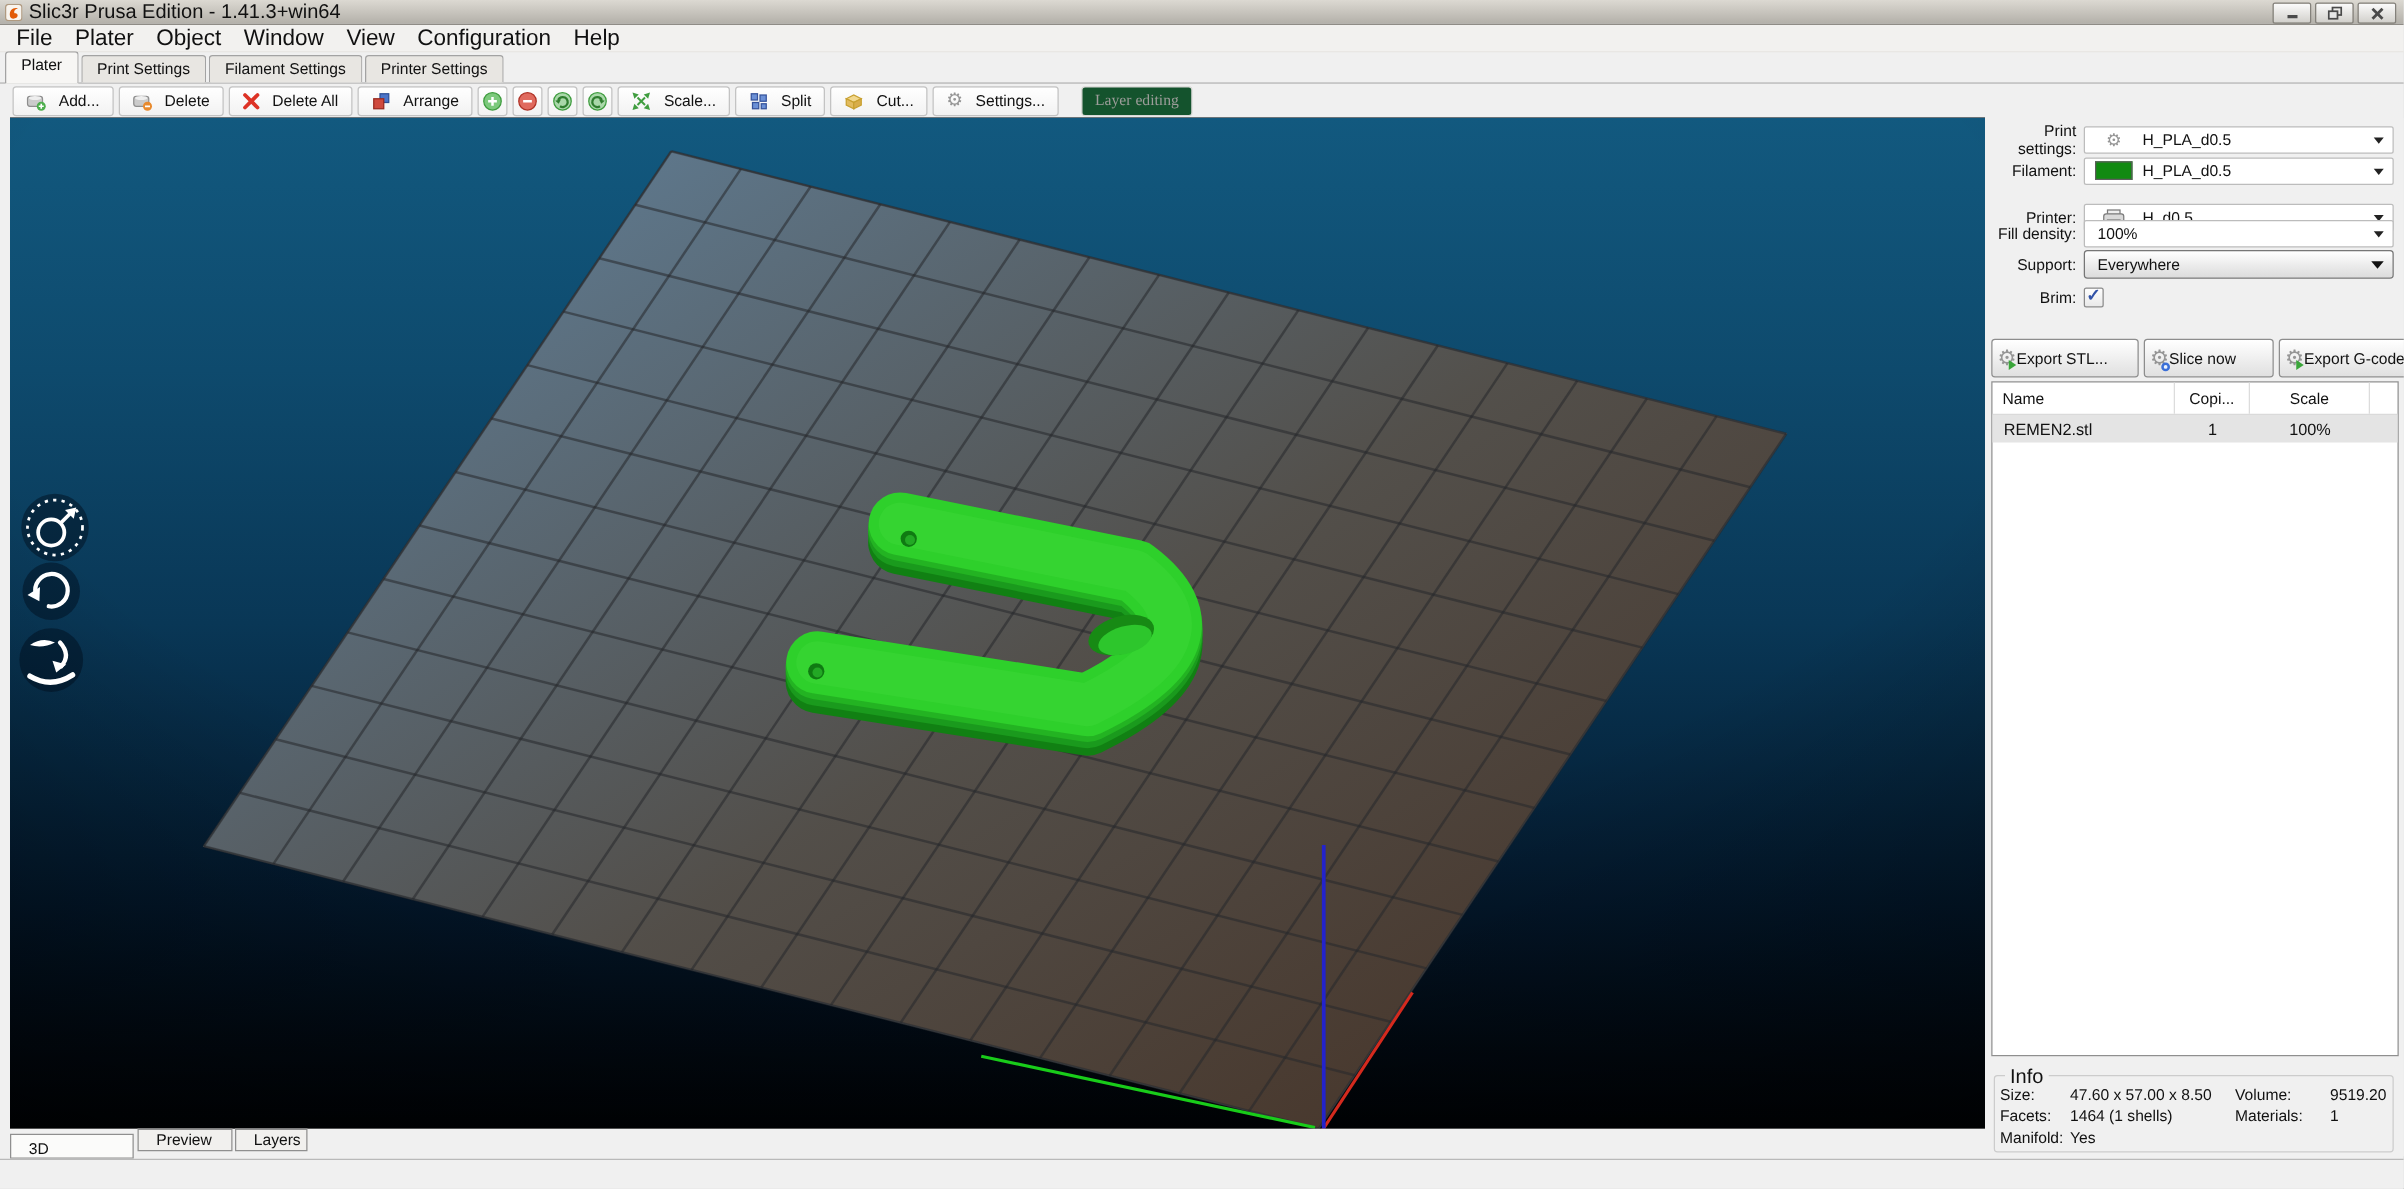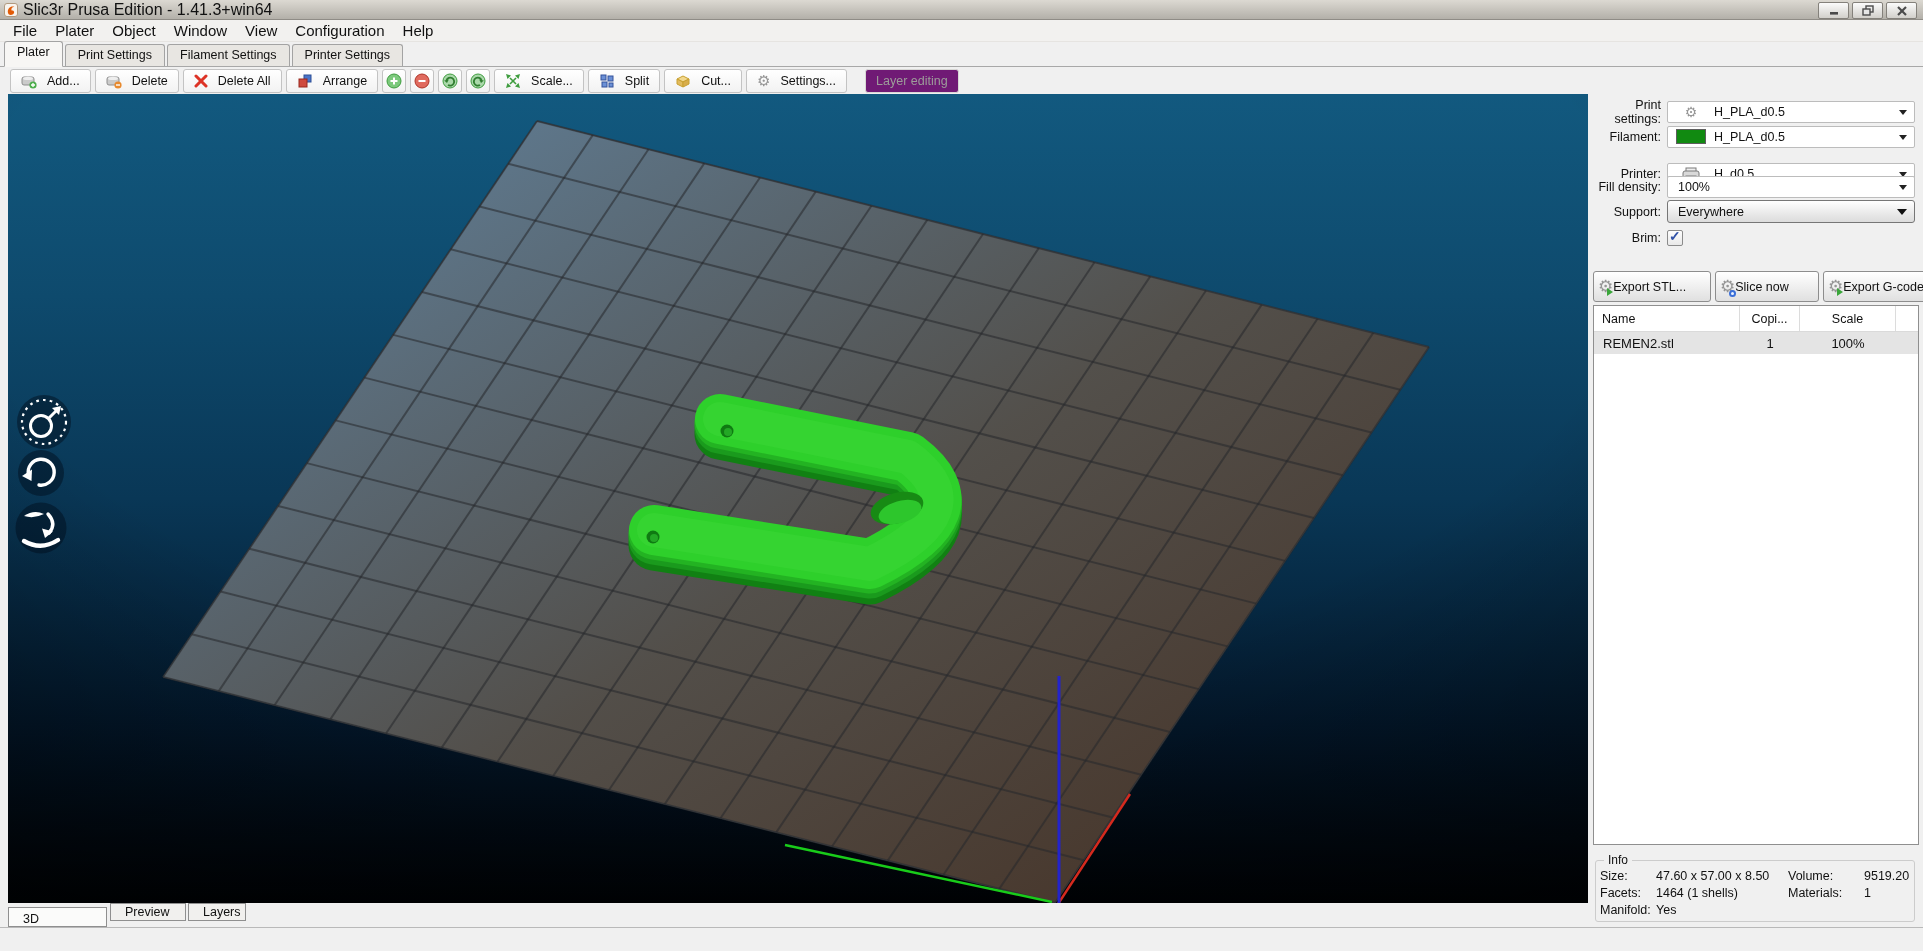--- a/index.html
+++ b/index.html
@@ -11,36 +11,36 @@
             background:linear-gradient(#dcd9d2,#b3b0a9);display:flex;align-items:center;
             border-bottom:1px solid #8f8c86;box-sizing:border-box;padding-left:4px;}
   .titlebar .app-title{font-size:16px;color:#111;margin-left:5px;}
   .winbtns{position:absolute;right:6px;top:2px;display:flex;gap:3px;}
   .winbtn{width:29px;height:15px;border:1px solid #84817b;border-radius:2px;
           background:linear-gradient(#fbfbfb,#d2d0cb);display:flex;align-items:center;justify-content:center;}
 
   
   .menubar{position:absolute;left:0;top:20px;width:100%;height:22px;background:#f2f1ef;
            display:flex;align-items:center;padding-left:4px;border-bottom:1px solid #e6e4e1;box-sizing:border-box;}
-  .menu-item{font-size:15px;color:#111;padding:2px 9px;cursor:default;}
+  .menu-item{font-size:18px;color:#111;padding:2px 9px;cursor:default;}
 
   
   .tabbar{position:absolute;left:0;top:42px;width:100%;height:25px;background:#f0f0f0;
           border-bottom:1px solid #a8a8a8;box-sizing:border-box;display:flex;align-items:flex-end;padding-left:4px;}
   .tab{font-size:12.5px;color:#111;border:1px solid #a3a3a3;border-bottom:none;
        background:#e8e6e2;padding:3px 12px 3px 12px;margin-right:2px;border-radius:3px 3px 0 0;height:15px;}
   .tab.active{background:#f7f6f4;height:18px;margin-bottom:-1px;border-bottom:1px solid #f7f6f4;z-index:2;}
 
   
   .toolbar{position:absolute;left:0;top:67px;width:100%;height:27px;background:#f0f0f0;
            display:flex;align-items:center;gap:4px;padding-left:10px;box-sizing:border-box;}
   .tbtn{height:22px;border:1px solid #c3c3c3;border-radius:3px;background:linear-gradient(#ffffff,#f2f2f2);
         display:flex;align-items:center;gap:10px;padding:0 10px;font-size:12.5px;color:#111;}
   .tbtn.small{width:22px;padding:0;justify-content:center;}
-  .tbtn.disabled{color:#9d9d9a;border-color:#d8d8d5;background:#701a75;}
+  .tbtn.disabled{color:#9d9d9a;border-color:#d8d8d5;background:#14532d;font-family:Liberation Serif, serif;}
   .gear{font-size:15px;color:#969696;line-height:1;}
 
   
   .viewport{position:absolute;left:8px;top:94px;width:1580px;height:809px;background:#000;overflow:hidden;}
   .nav-icon{position:absolute;}
 
   
   .viewtabs{position:absolute;left:8px;top:903px;width:1580px;height:24px;background:#f0f0f0;}
   .vtab{position:absolute;font-size:12.5px;color:#111;border:1px solid #8f8f8f;background:#f1f0ee;
         display:flex;align-items:center;padding:0 14px;box-sizing:border-box;}
@@ -84,21 +84,21 @@
   .th.c2{width:60px;justify-content:center;}
   .th.c3{width:96px;justify-content:center;}
   .th.c4{flex:1;border-right:none;}
   .trow{display:flex;height:22px;align-items:center;background:#e4e4e4;font-size:13px;color:#111;}
   .td.c1{width:146px;padding-left:9px;box-sizing:border-box;}
   .td.c2{width:60px;text-align:center;}
   .td.c3{width:96px;text-align:center;}
 
   .infobox{position:absolute;left:2px;top:766px;width:320px;height:62px;border:1px solid #cccccc;
            border-radius:3px;box-sizing:border-box;padding:8px 4px 2px 4px;}
-  .infobox .ititle{position:absolute;top:-8px;left:8px;background:#f0f0f0;padding:0 4px;font-size:12px;color:#111;}
+  .infobox .ititle{position:absolute;top:-8px;left:8px;background:#f0f0f0;padding:0 4px;font-size:16px;color:#111;}
   .igrid{display:grid;grid-template-columns:56px 132px 76px auto;row-gap:3px;font-size:12.5px;color:#111;}
 
   .noselect{user-select:none;cursor:default;}
 </style>
 </head>
 <body>
 
 <div class="window noselect">
 
   <div class="titlebar">

